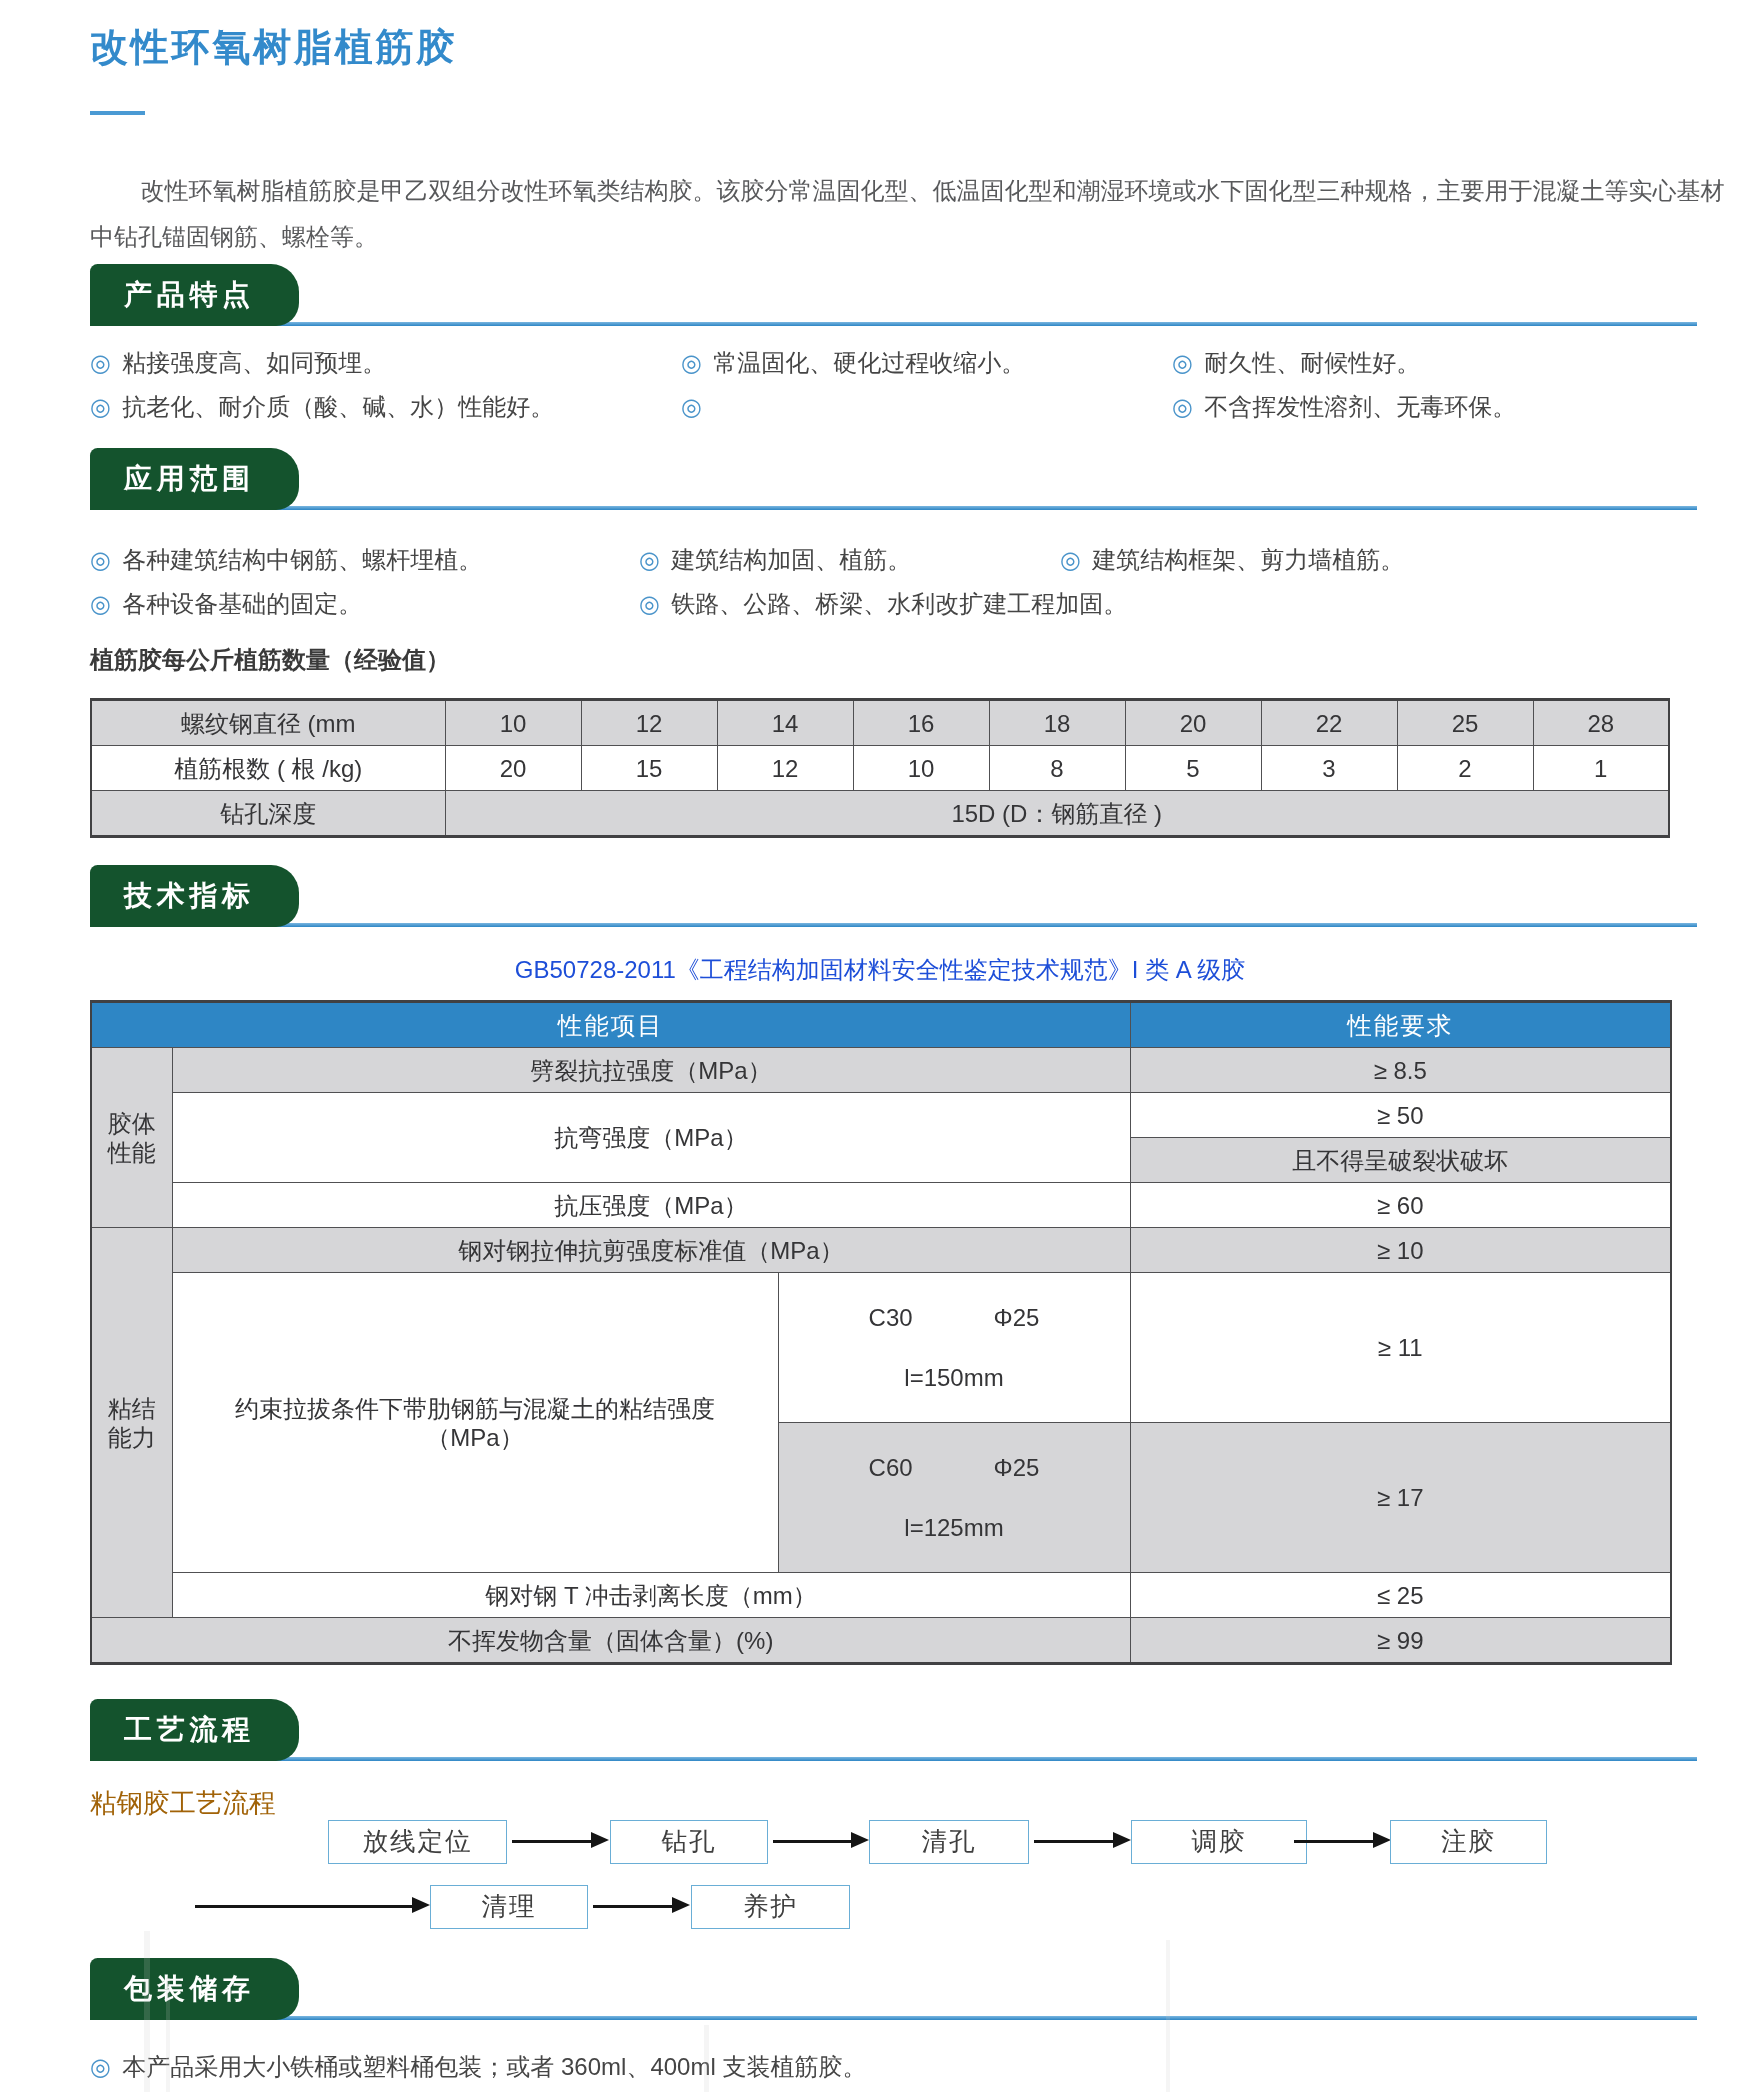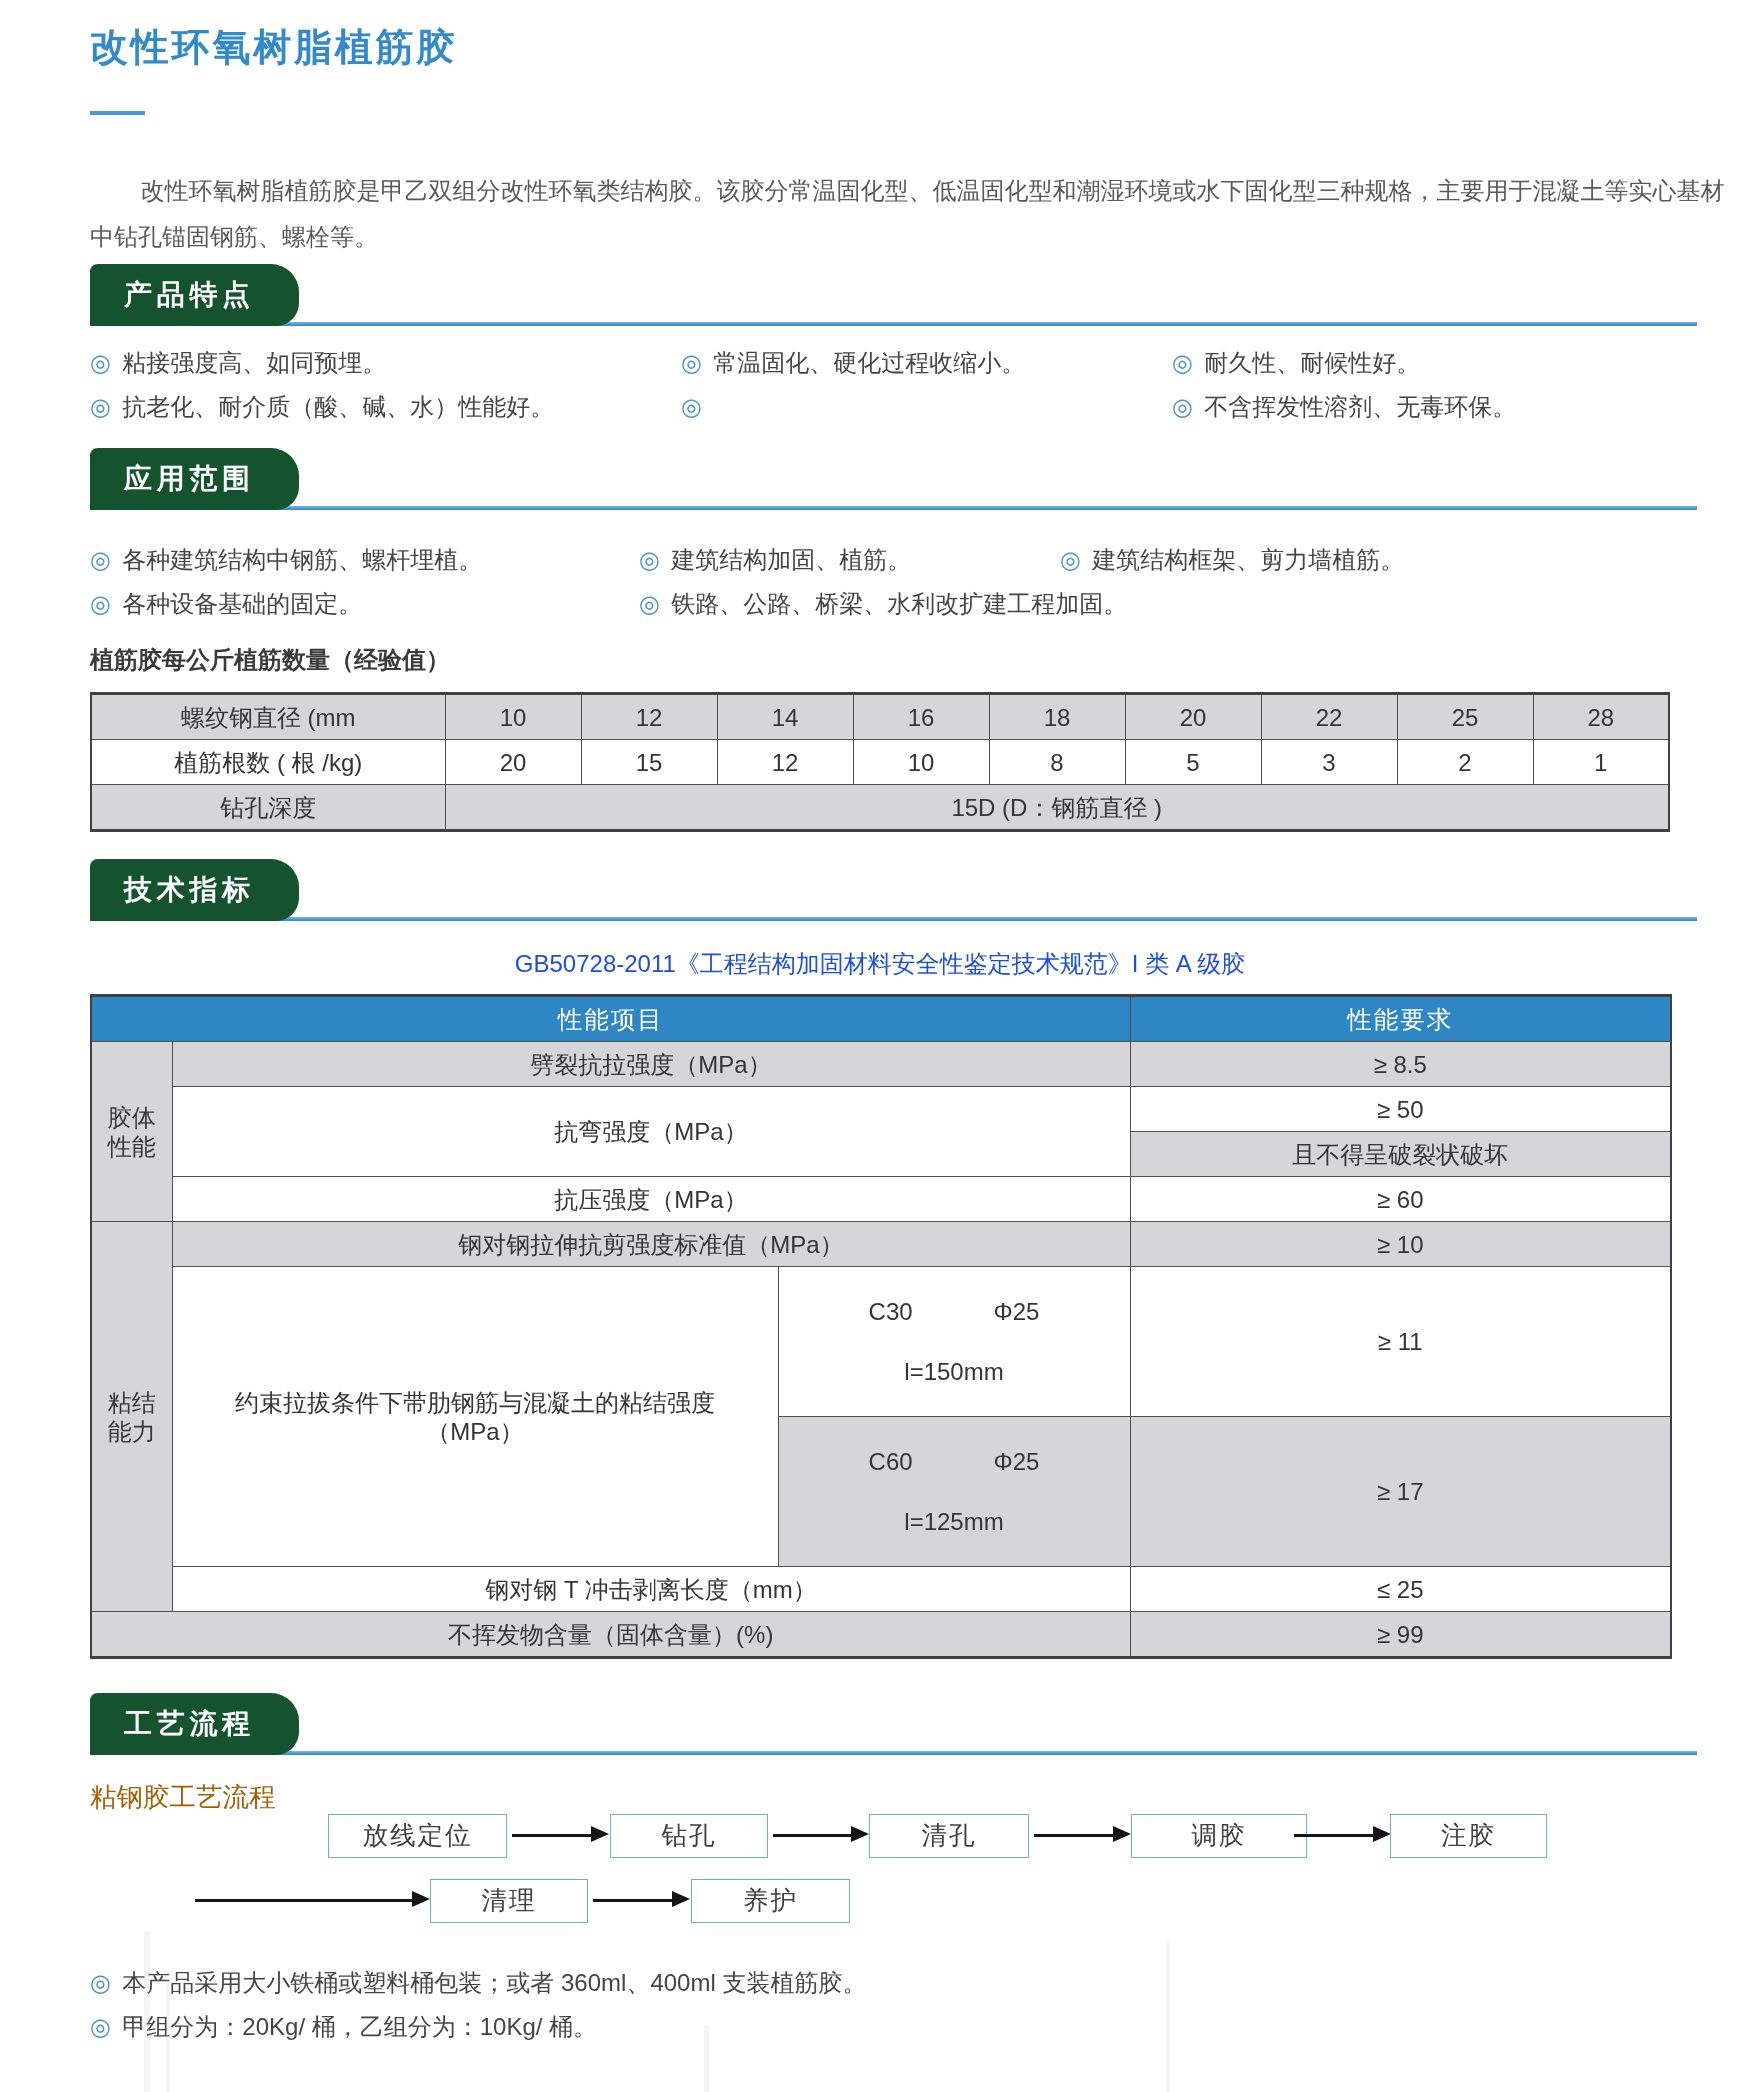--- a/index.html
+++ b/index.html
@@ -37,21 +37,21 @@
 
   
   .tbl-caption{margin-top:17px;font-size:24px;line-height:34px;font-weight:bold;color:#3a3a3a;}
   table{border-collapse:collapse;table-layout:fixed;width:1580px;
     font-size:24px;color:#353537;}
   table.outer{border:2.8px solid #414143;border-top-width:3.8px;border-bottom-width:3.8px;}
   td,th{border:1.9px solid #505052;text-align:center;vertical-align:middle;
     padding:0;font-weight:normal;white-space:pre-line;line-height:29px;}
   .gy{background:#d6d6d8;}
   .h46{height:44px;} .h47{height:44px;} .h84{height:79px;}
-  .tbl1{margin-top:15px;}
+  .tbl1{margin-top:21px;}
   .tech-caption{margin-top:28px;width:1580px;text-align:center;
     font-size:24px;line-height:29px;color:#1d4ed8;}
   .tbl2{margin-top:16px;}
   .tbl2 th{background:#2e86c5;color:#ffffff;font-size:24.6px;letter-spacing:1.9px;}
   .cond-l1{display:flex;justify-content:center;gap:81px;line-height:31px;}
   .cond-l2{line-height:31px;}
 
   
   .process-subtitle{margin-top:24.6px;font-size:26.5px;line-height:34px;color:#a16207;}
   .flow{position:relative;height:123px;width:1646px;}
@@ -270,20 +270,24 @@
     <div class="fbox" style="left:1041px;top:0;width:176px;">调胶</div>
     <div class="fline" style="left:1204px;top:20px;width:79px;"></div>
     <div class="fbox" style="left:1300px;top:0;width:157px;">注胶</div>
 
     <div class="fline" style="left:105px;top:85px;width:217px;"></div>
     <div class="fbox" style="left:340px;top:65px;width:158px;">清理</div>
     <div class="fline" style="left:503px;top:85px;width:79px;"></div>
     <div class="fbox" style="left:601px;top:65px;width:159px;">养护</div>
   </div>
 
+  <div class="sec-head" style="margin-top:11.4px;">
+    <div class="sec-rule"></div>
+    <div class="badge">包装储存</div>
+  </div>
   <div class="blist list-pack">
     <div class="li">
         <span class="bul">◎</span>
         <span>本产品采用大小铁桶或塑料桶包装；或者 360ml、400ml 支装植筋胶。</span>
       </div>
     <div class="li">
         <span class="bul">◎</span>
         <span>甲组分为：20Kg/ 桶，乙组分为：10Kg/ 桶。</span>
       </div>
 

